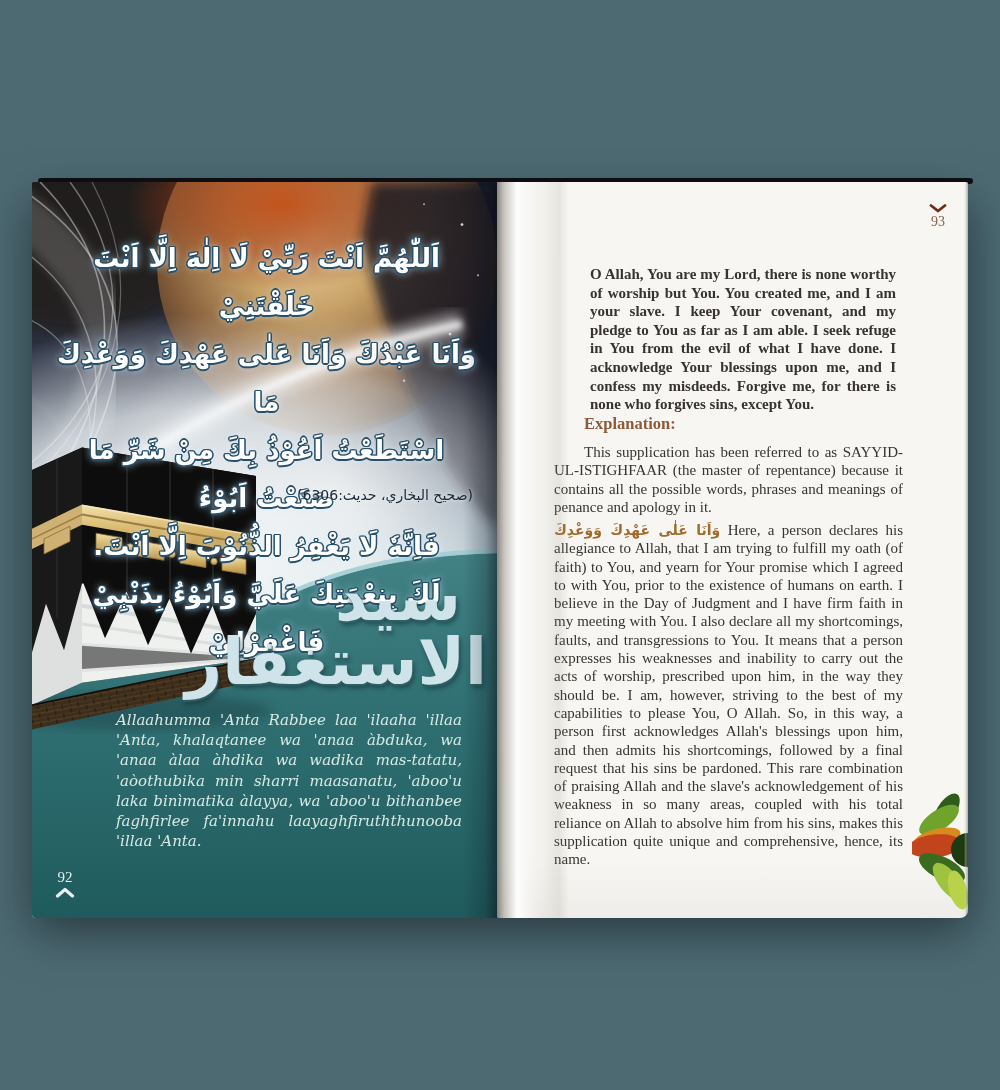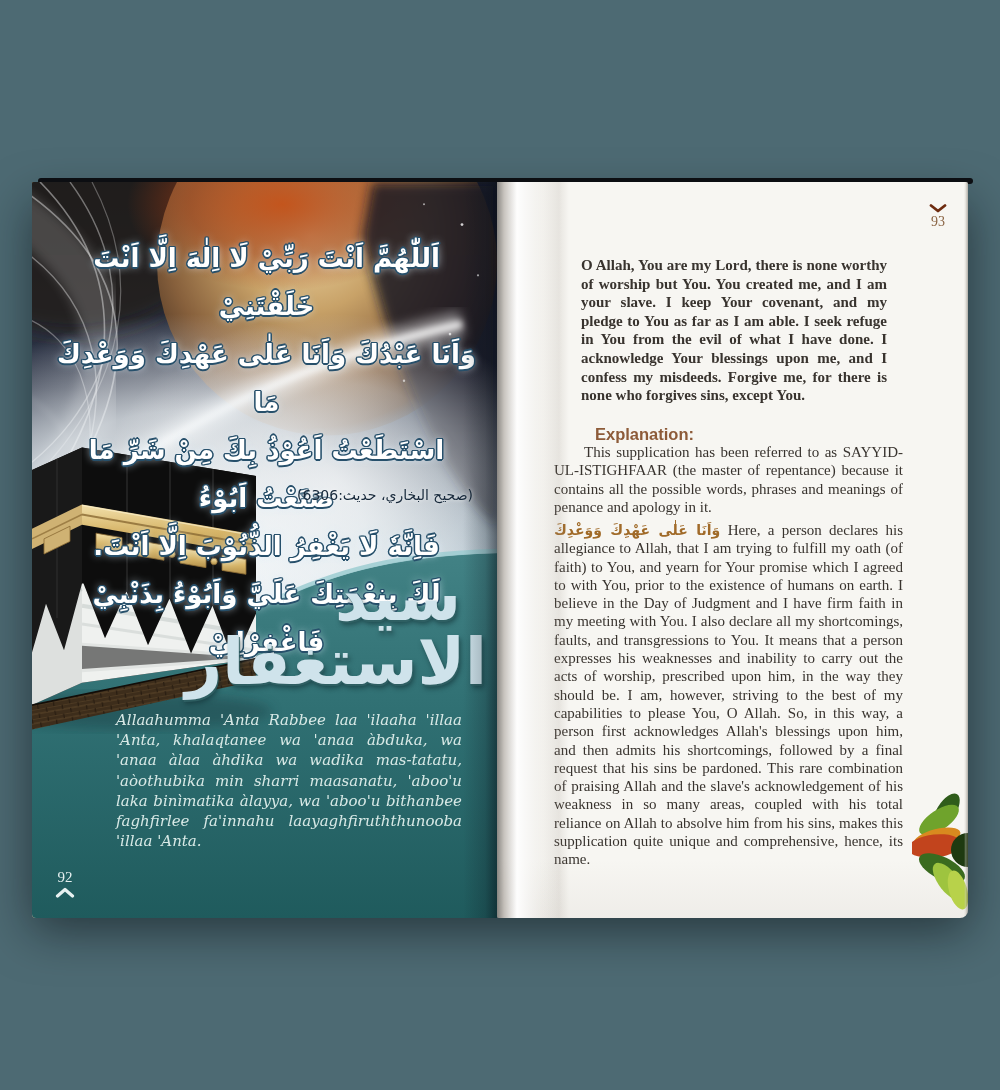--- a/index.html
+++ b/index.html
@@ -77,27 +77,27 @@
   }
   .pagenum-left .chev{display:block;margin:1px auto 0;}
 
   
   .corner-mark{
     position:absolute;right:18px;top:22px;z-index:2;width:24px;text-align:center;
     font-family:"Liberation Serif", serif;font-size:14px;color:#8a6444;
   }
   .corner-mark .chev{display:block;margin:0 auto 1px;}
   .translation{
-    position:absolute;left:84px;top:74px;width:306px;margin:0;z-index:2;
+    position:absolute;left:84px;top:74px;width:306px;margin:9px;z-index:2;
     font-family:"Liberation Serif", serif;font-weight:bold;
     font-size:15px;line-height:18.6px;color:#38332e;text-align:justify;
   }
   .expl-head{
-    position:absolute;left:86px;top:231px;margin:12px;z-index:2;
-    font-family:Liberation Sans, sans-serif;font-weight:bold;
+    position:absolute;left:86px;top:231px;margin:1px;z-index:2;
+    font-family:Liberation Serif, serif;font-weight:bold;
     font-size:16.5px;color:#8d5b39;
   }
   .body-para{
     position:absolute;left:57px;width:349px;margin:0;z-index:2;
     font-family:"Liberation Serif", serif;
     font-size:15px;line-height:18.3px;color:#38332e;text-align:justify;
   }
   .para1{top:261px;text-indent:30px;}
   .para2{top:339px;}
   .arabic-inline{

